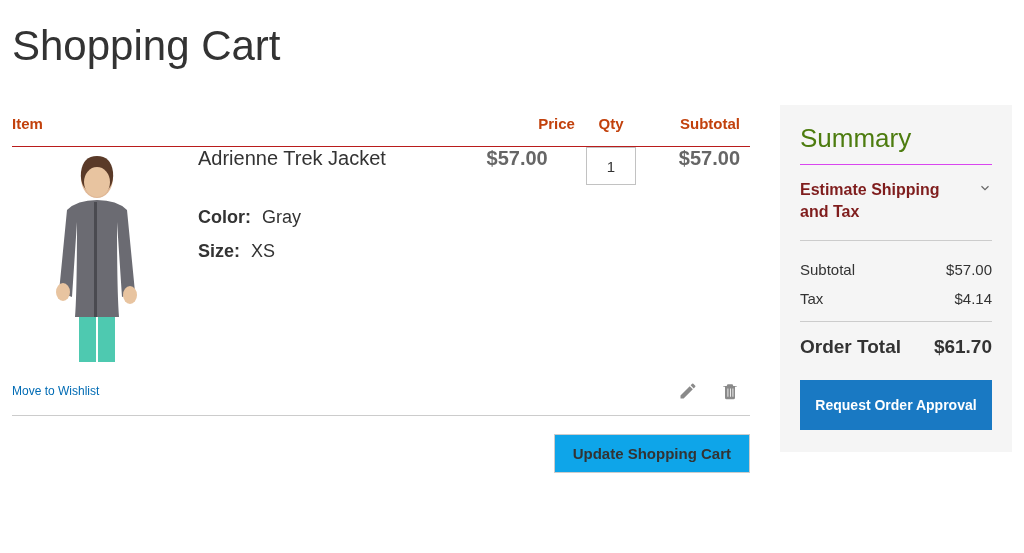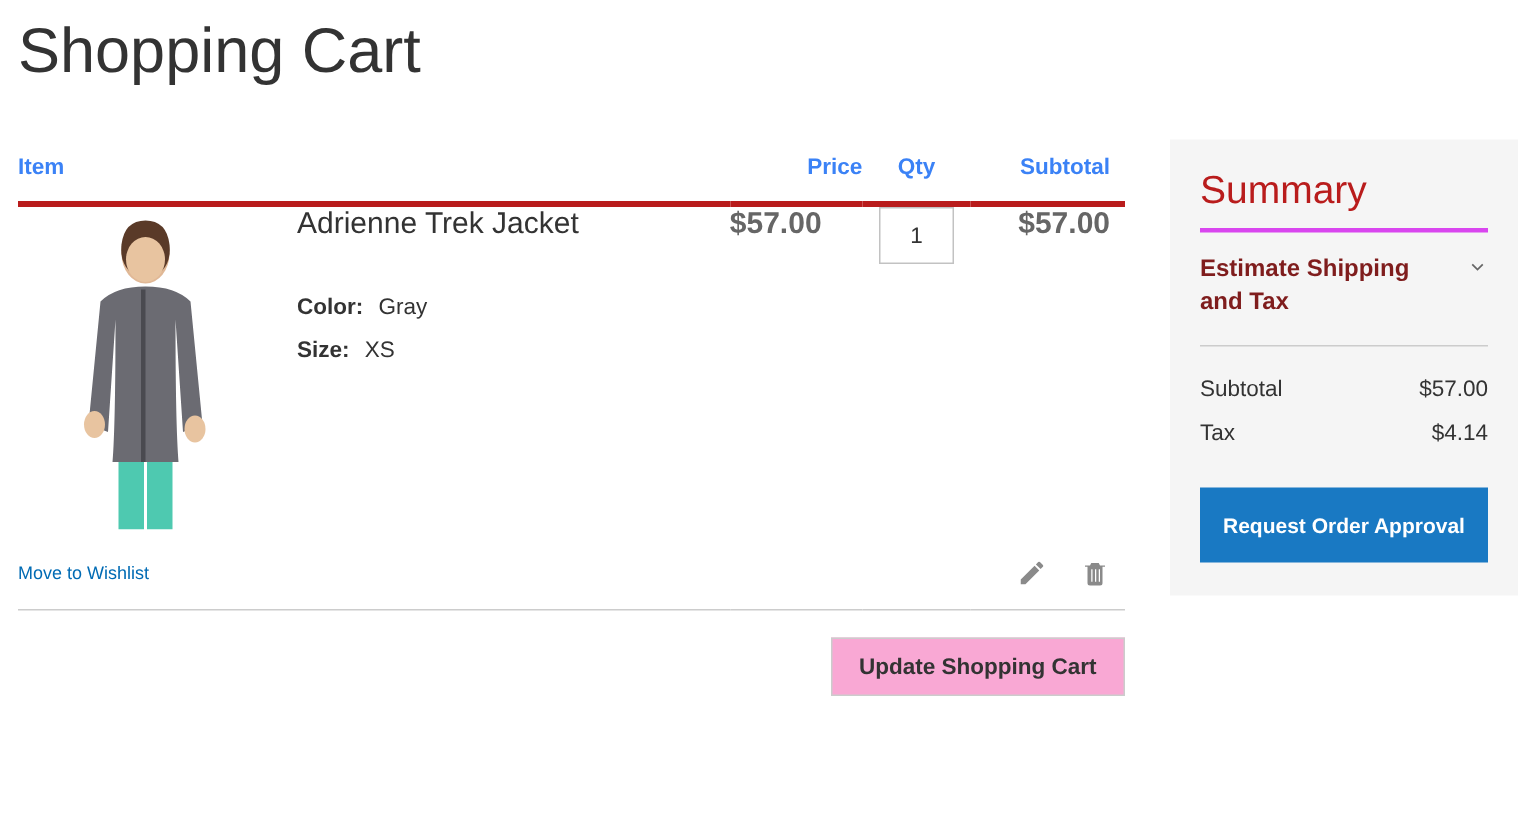--- a/index.html
+++ b/index.html
@@ -8,35 +8,36 @@
       background: #fff;
       color: #333;
       padding: 10px 12px;
       width: 1024px;
     }
     h1.page-title {
       font-size: 42px;
       font-weight: 300;
       color: #333;
       margin-bottom: 35px;
+      margin-top: 12px;
     }
     .content-wrap {
       display: flex;
       gap: 30px;
       align-items: flex-start;
     }
     .cart-main { flex: 1; }
     .cart-table { width: 100%; border-collapse: collapse; }
     .cart-table thead th {
       text-align: left;
       padding: 10px 0 14px 0;
       font-size: 15px;
       font-weight: 700;
-      color: #3b82f6;
-      border-bottom: 4px solid #b91c1c;
+      color: #c2410c;
+      border-bottom: 1px solid #b91c1c;
     }
     .cart-table thead th.col-price,
     .cart-table thead th.col-qty,
     .cart-table thead th.col-subtotal { text-align: center; }
     .cart-table thead th.col-subtotal { text-align: right; padding-right: 10px; }
     .cart-table thead th.col-price { text-align: right; padding-left:0; }
     .cart-table tbody td { vertical-align: top; }
     .product-img {
       width: 170px;
       height: 220px;
@@ -45,21 +46,21 @@
       justify-content: center;
     }
     .product-img svg { width: 140px; height: 210px; }
     .item-details { padding-left: 6px; padding-right: 10px; }
     .product-name {
       font-size: 20px;
       font-weight: 400;
       color: #333;
       margin-bottom: 30px;
     }
-    .item-options { font-size: 15px; line-height: 1.9; }
+    .item-options { font-size: 18px; line-height: 1.9; }
     .item-options .label { font-weight: 700; margin-right: 6px; }
     .price-cell, .subtotal-cell {
       font-size: 20px;
       font-weight: 700;
       color: #666;
     }
     .subtotal-cell { text-align: right; padding-right: 10px; }
     .qty-cell { text-align: center; }
     .qty-input {
       width: 50px;
@@ -87,39 +88,39 @@
       cursor: pointer;
       color: #8a8a8a;
     }
     .action-icon svg { width: 20px; height: 20px; }
     .cart-actions {
       display: flex;
       justify-content: flex-end;
       padding-top: 18px;
     }
     .btn-update {
-      background: #f9a8d4;
+      background: #0ea5e9;
       border: 1px solid #ccc;
       padding: 10px 18px;
       font-size: 15px;
       font-weight: 700;
       color: #333;
       cursor: pointer;
     }
     .summary-sidebar {
       width: 232px;
       background: #f5f5f5;
       padding: 18px 20px 22px 20px;
     }
     .summary-title {
       font-size: 26px;
       font-weight: 300;
-      color: #b91c1c;
+      color: #4d7c0f;
       padding-bottom: 10px;
-      border-bottom: 3px solid #d946ef;
+      border-bottom: 1px solid #d946ef;
       margin-bottom: 14px;
     }
     .estimate-block {
       display: flex;
       justify-content: space-between;
       align-items: flex-start;
       padding-bottom: 16px;
       border-bottom: 1px solid #ccc;
       cursor: pointer;
     }
@@ -259,18 +260,22 @@
 
     <div class="totals">
       <div class="total-row">
         <span>Subtotal</span>
         <span>$57.00</span>
       </div>
       <div class="total-row">
         <span>Tax</span>
         <span>$4.14</span>
       </div>
+      <div class="grand-total">
+        <span>Order Total</span>
+        <span>$61.70</span>
+      </div>
     </div>
 
     <button class="btn-primary">Request Order Approval</button>
   </aside>
 
 </div>
 
 </body></html>

